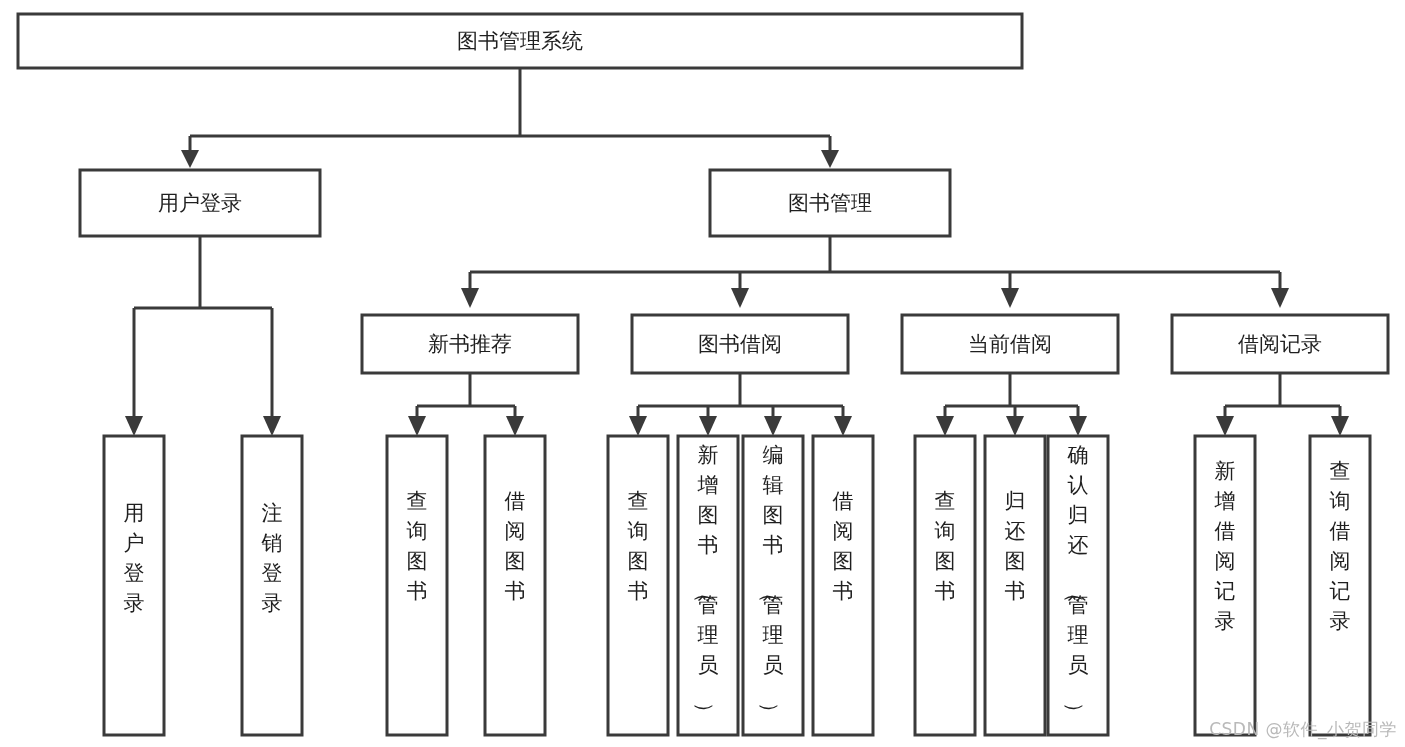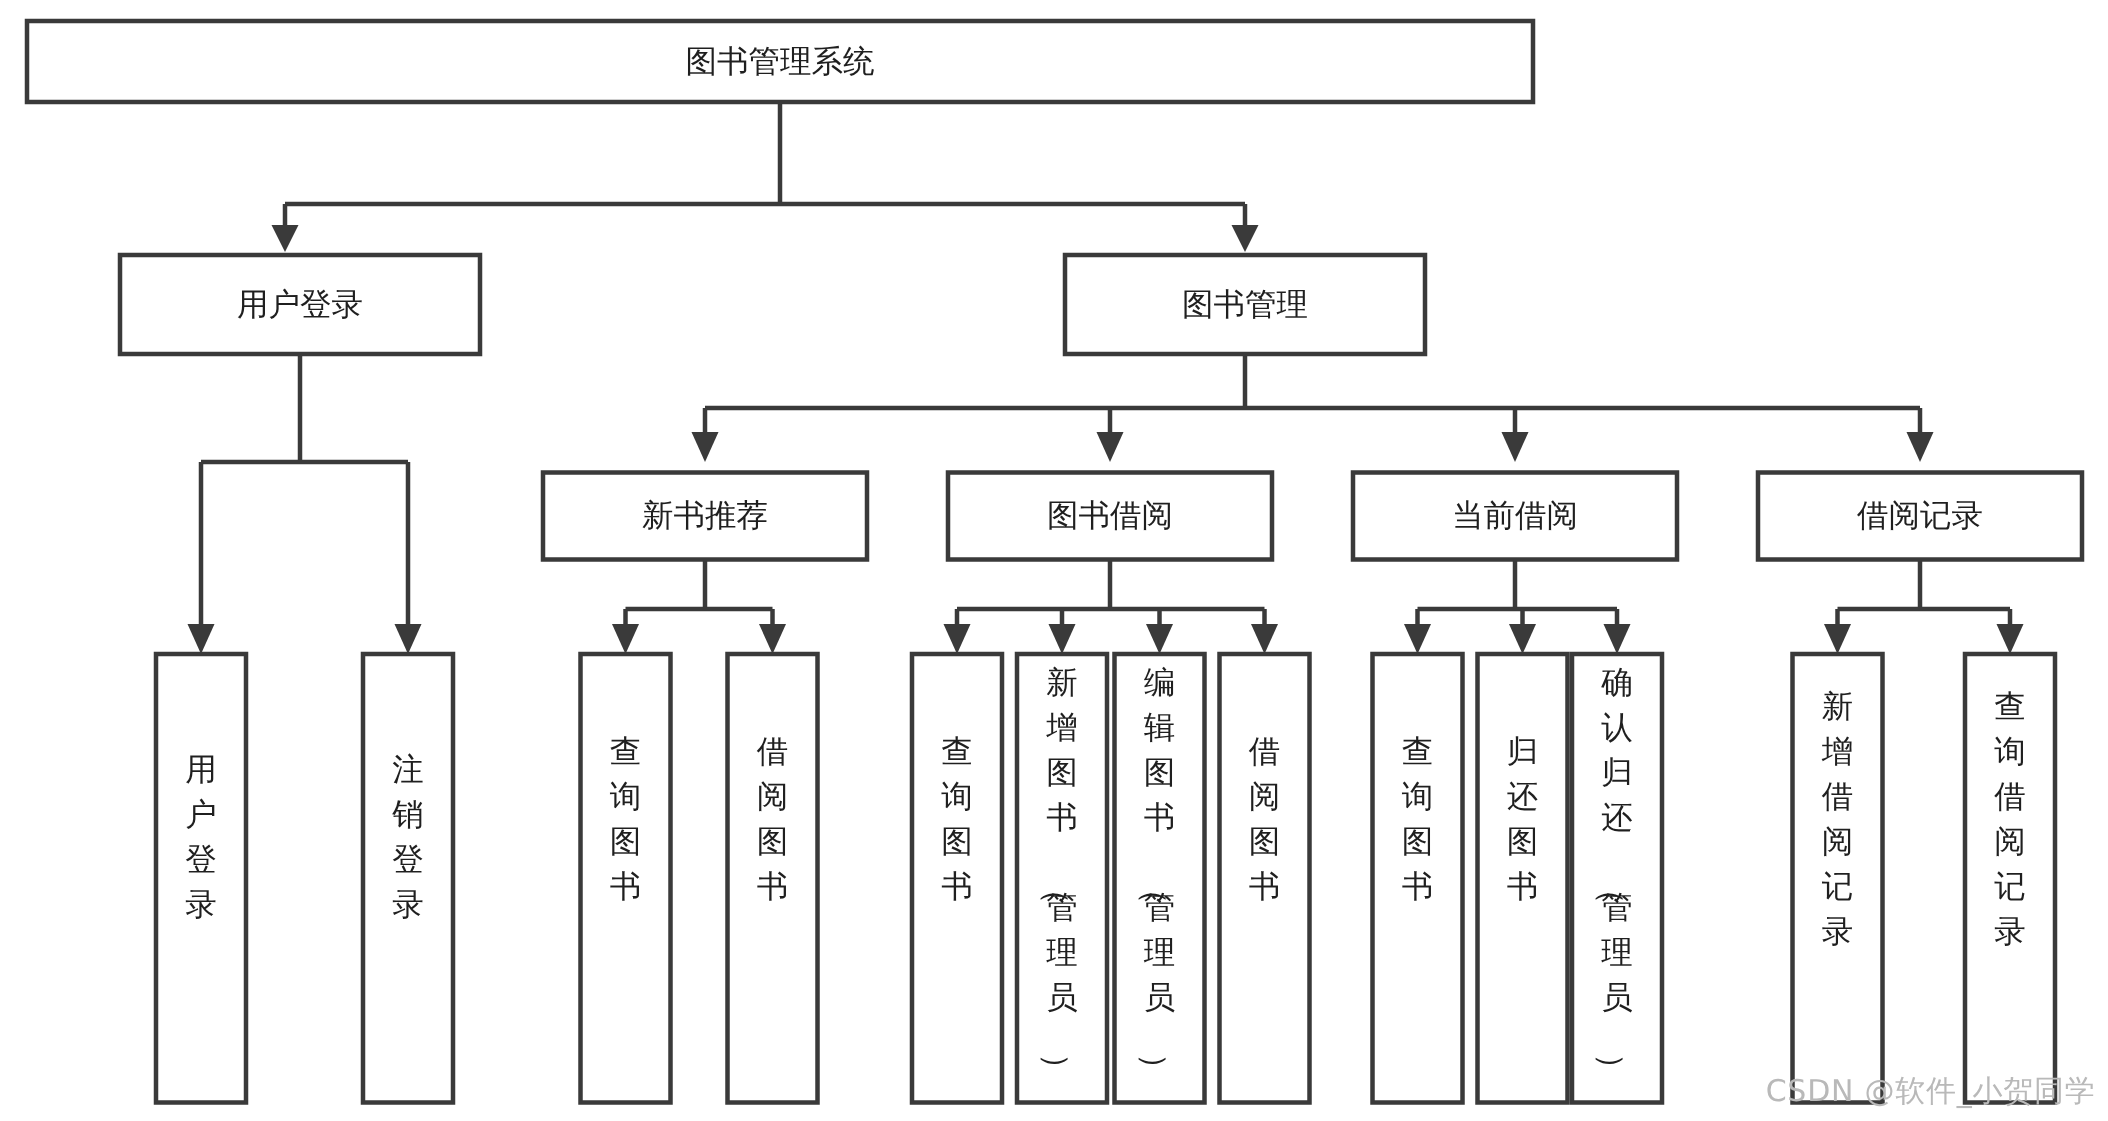--- a/index.html
+++ b/index.html
@@ -46,21 +46,21 @@
     fill: #1f1f1f;
     font-family: "DejaVu Sans", "Liberation Sans", sans-serif;
     font-size: 21px;
     text-anchor: middle;
   }
   .watermark {
     position: absolute;
     right: 8px;
     bottom: 6px;
     font-family: "DejaVu Sans", "Liberation Sans", sans-serif;
-    font-size: 20px;
+    font-size: 17px;
     color: #b9b9b9;
     white-space: nowrap;
     letter-spacing: 0.5px;
   }
 </style>
 </head>
 <body>
 
 <svg id="diagram" viewBox="0 0 1405 747" xmlns="http://www.w3.org/2000/svg">
 

